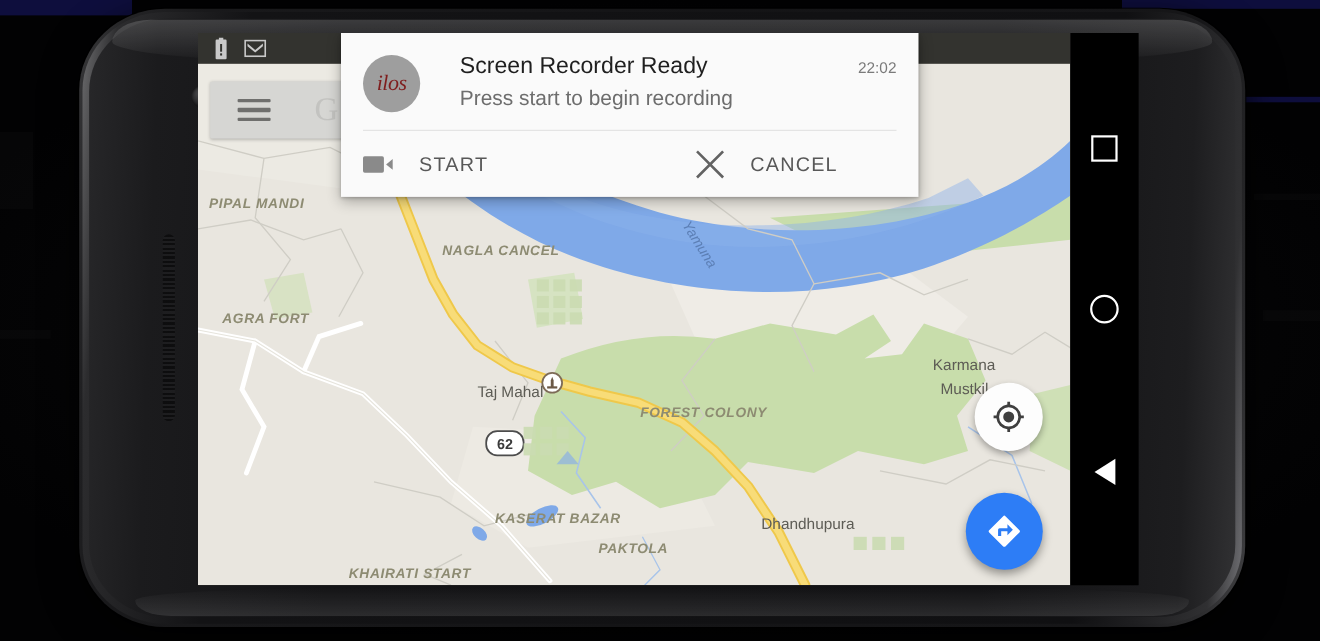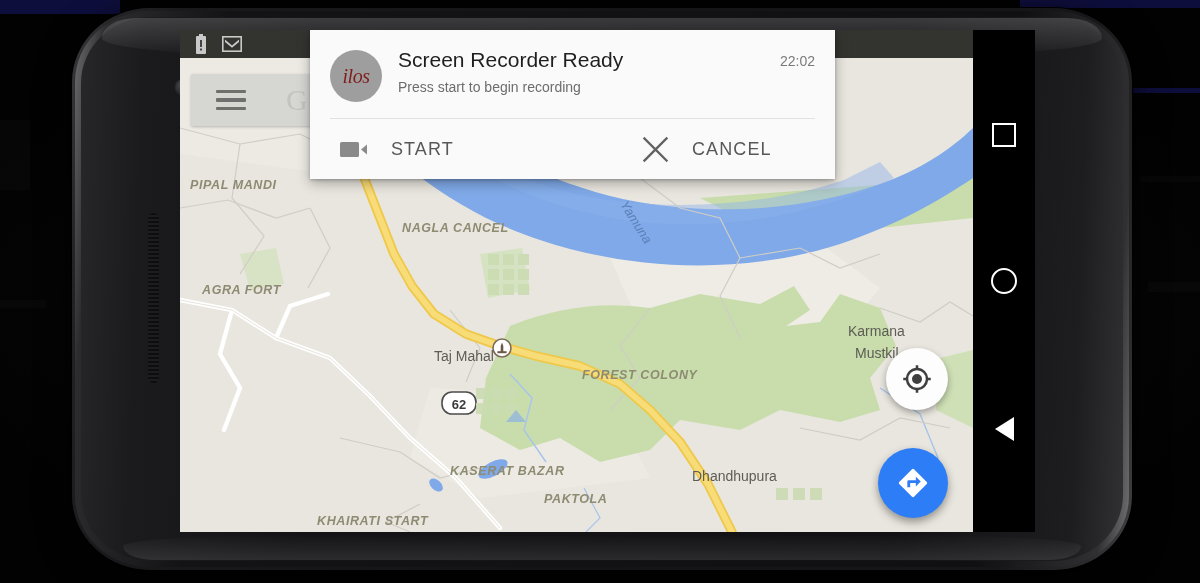--- a/index.html
+++ b/index.html
@@ -312,51 +312,50 @@
   }
   #notif-avatar span {
     color: #7f1d1d;
     font-family: "Liberation Serif", serif;
     font-style: italic;
     font-size: 20px;
     letter-spacing: -.5px;
   }
   #notif-text {
     flex: 1;
-    margin-left: 16px;
+    margin-left: 36px;
     min-width: 0;
   }
   #notif-title {
     font-size: 21px;
     color: #1f1f1f;
     line-height: 1.15;
   }
   #notif-sub {
-    font-size: 14px;
+    font-size: 19px;
     color: #6d6d6d;
     margin-top: 7px;
     line-height: 1.2;
   }
   #notif-time {
     font-size: 14px;
     color: #7a7a7a;
     margin-left: 14px;
     flex: 0 0 auto;
     padding-top: 5px;
   }
   #notif-divider {
     height: 1px;
     background: #e2e2e2;
     margin: 0 20px;
   }
   #notif-actions {
     display: flex;
     height: 60px;
     align-items: center;
-    padding-left: 10px;
   }
   .notif-btn {
     display: flex;
     align-items: center;
     height: 60px;
     padding-left: 20px;
   }
   #btn-start { width: 282px; }
   .notif-btn-label {
     font-size: 18px;

